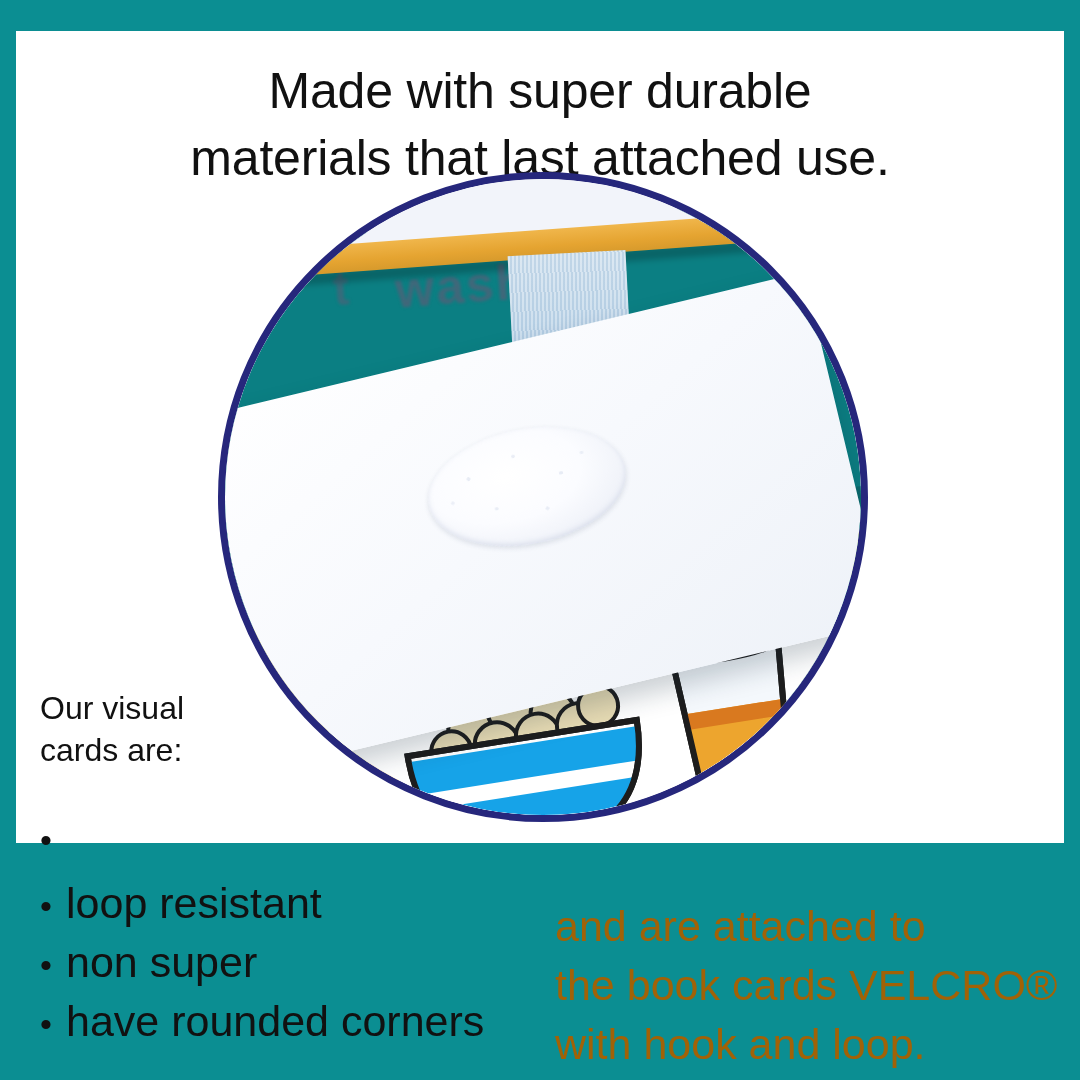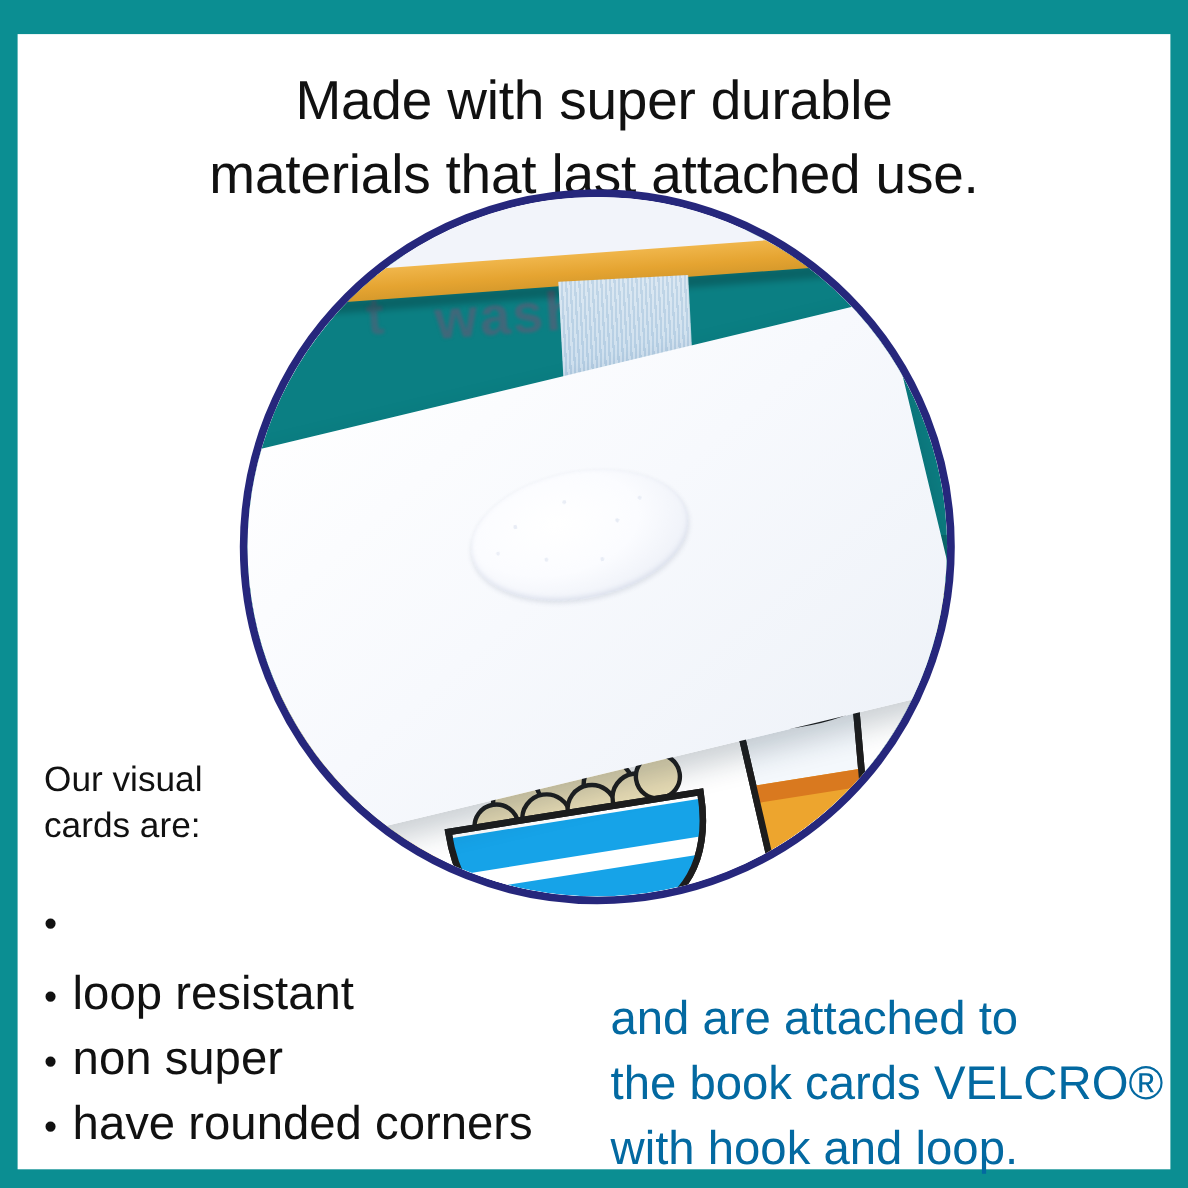--- a/index.html
+++ b/index.html
@@ -12,21 +12,21 @@
 
   
   #poster{
     position:relative;
     width:1080px; height:1080px;
     background:#0b8e92;
   }
   #inner-card{
     position:absolute;
     left:16px; top:31px;
-    width:1048px; height:1032px;
+    width:1048px; height:812px;
     background:#ffffff;
   }
 
   
   #headline{
     position:absolute;
     left:0; top:27px;
     width:1048px;
     text-align:center;
     font-size:50px;
@@ -245,21 +245,21 @@
     text-align:left;
   }
   #bullets li .btxt{ flex:1 1 auto; }
 
   #rightpara{
     position:absolute;
     left:539px; top:866px;
     width:500px;
     font-size:43px;
     line-height:1.37;
-    color:#0369a1;
+    color:#a16207;
   }
   #rightpara .rp-line{ display:block; white-space:nowrap; }
 </style>
 </head>
 <body>
 
 <div id="poster">
 
   <div id="inner-card">
 

